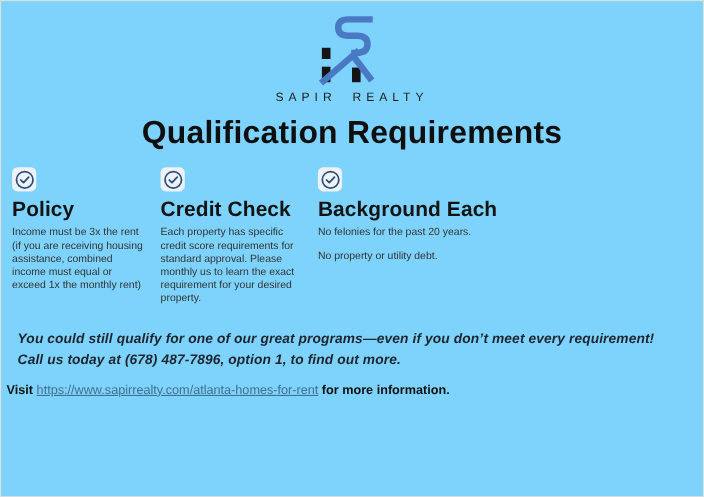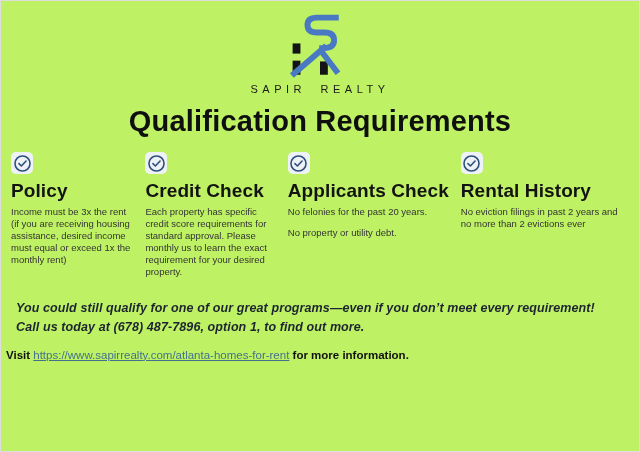--- a/index.html
+++ b/index.html
@@ -1,20 +1,20 @@
 <!DOCTYPE html>
 <html><head>
 <meta charset="utf-8">
 <style>
   * { box-sizing: border-box; margin: 0; padding: 0; }
   html, body { background: #f3f3f3; }
   body { display: flex; justify-content: flex-start; align-items: flex-start; }
   .page {
     width: 640px; height: 452px;
-    background: #bef264;
+    background: #7dd3fc;
     border: 1px solid #dedede;
     font-family: "Liberation Sans", sans-serif;
     color: #1c1c1c;
     overflow: hidden;
     position: relative;
   }
   
   .logo-block { text-align: center; padding-top: 8px; }
   .logo-svg { width: 82px; height: 72px; display: block; margin: 0 auto; }
   .brand {
@@ -83,56 +83,46 @@
   <div class="columns">
 
     <div class="col col-1">
       <div class="icon-wrap">
         <svg class="check-svg" viewBox="0 0 24 24">
             <circle cx="12" cy="12" r="9.5" fill="none" stroke="#2d4f7c" stroke-width="2"></circle>
             <path d="M 7.5 12.2 L 10.6 15.2 L 16.5 8.8" fill="none" stroke="#2d4f7c" stroke-width="2" stroke-linecap="round" stroke-linejoin="round"></path>
           </svg>
       </div>
       <h2>Policy</h2>
-      <p>Income must be 3x the rent (if you are receiving housing assistance, desired income must equal or exceed 1x the monthly rent)</p>
+      <p>Income must be 3x the rent (if you are receiving housing assistance, combined income must equal or exceed 1x the monthly rent)</p>
     </div>
 
     <div class="col col-2">
       <div class="icon-wrap">
         <svg class="check-svg" viewBox="0 0 24 24">
             <circle cx="12" cy="12" r="9.5" fill="none" stroke="#2d4f7c" stroke-width="2"></circle>
             <path d="M 7.5 12.2 L 10.6 15.2 L 16.5 8.8" fill="none" stroke="#2d4f7c" stroke-width="2" stroke-linecap="round" stroke-linejoin="round"></path>
           </svg>
       </div>
       <h2>Credit Check</h2>
       <p>Each property has specific credit score requirements for standard approval. Please monthly us to learn the exact requirement for your desired property.</p>
     </div>
 
     <div class="col col-3">
       <div class="icon-wrap">
         <svg class="check-svg" viewBox="0 0 24 24">
             <circle cx="12" cy="12" r="9.5" fill="none" stroke="#2d4f7c" stroke-width="2"></circle>
             <path d="M 7.5 12.2 L 10.6 15.2 L 16.5 8.8" fill="none" stroke="#2d4f7c" stroke-width="2" stroke-linecap="round" stroke-linejoin="round"></path>
           </svg>
       </div>
-      <h2>Applicants Check</h2>
+      <h2>Background Each</h2>
       <p>No felonies for the past 20 years.</p>
       <p>No property or utility debt.</p>
     </div>
 
-    <div class="col col-4">
-      <div class="icon-wrap">
-        <svg class="check-svg" viewBox="0 0 24 24">
-            <circle cx="12" cy="12" r="9.5" fill="none" stroke="#2d4f7c" stroke-width="2"></circle>
-            <path d="M 7.5 12.2 L 10.6 15.2 L 16.5 8.8" fill="none" stroke="#2d4f7c" stroke-width="2" stroke-linecap="round" stroke-linejoin="round"></path>
-          </svg>
-      </div>
-      <h2>Rental History</h2>
-      <p>No eviction filings in past 2 years and no more than 2 evictions ever</p>
-    </div>
 
   </div>
 
   <p class="highlight">You could still qualify for one of our great programs—even if you don’t meet every requirement! Call us today at (678) 487-7896, option 1, to find out more.</p>
 
   <p class="visit-line"><span class="bold">Visit </span><a class="visit-link">https://www.sapirrealty.com/atlanta-homes-for-rent</a><span class="bold"> for more information.</span></p>
 
 </div>
 
 </body></html>

